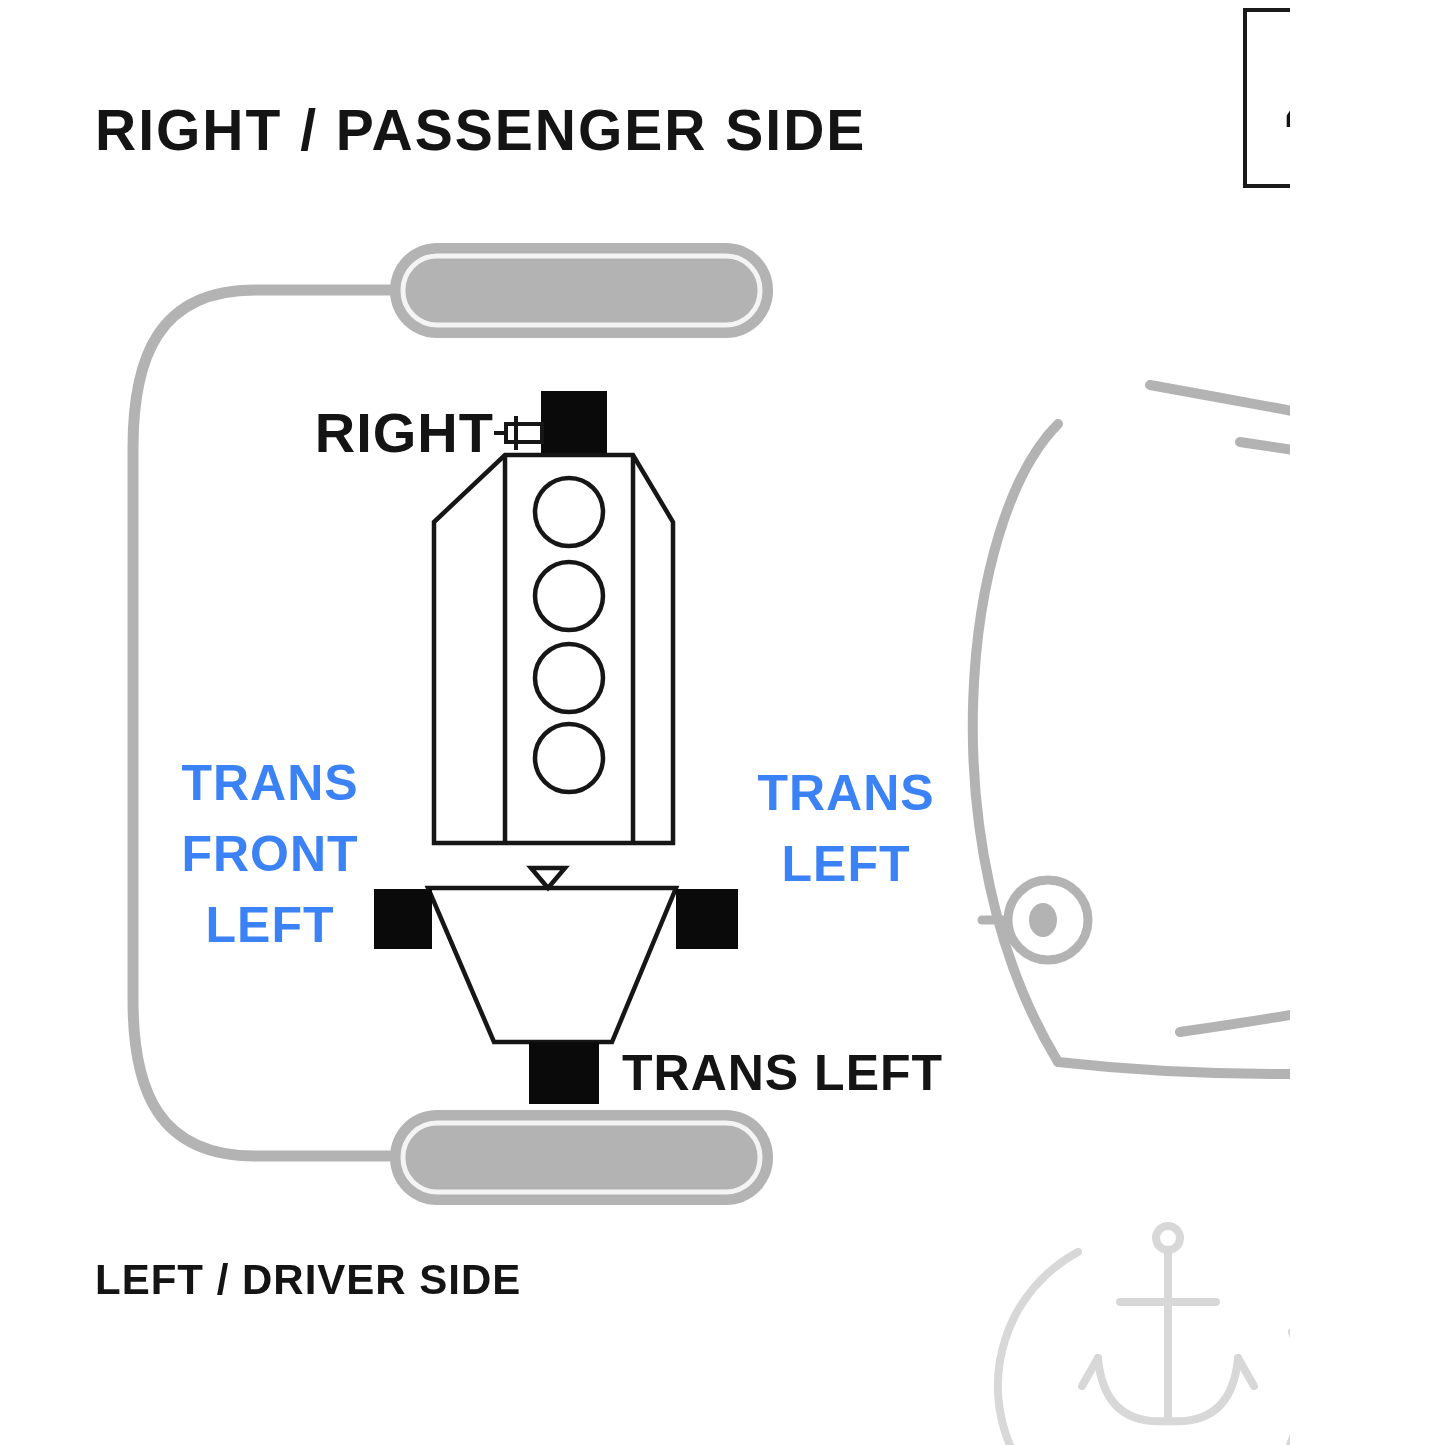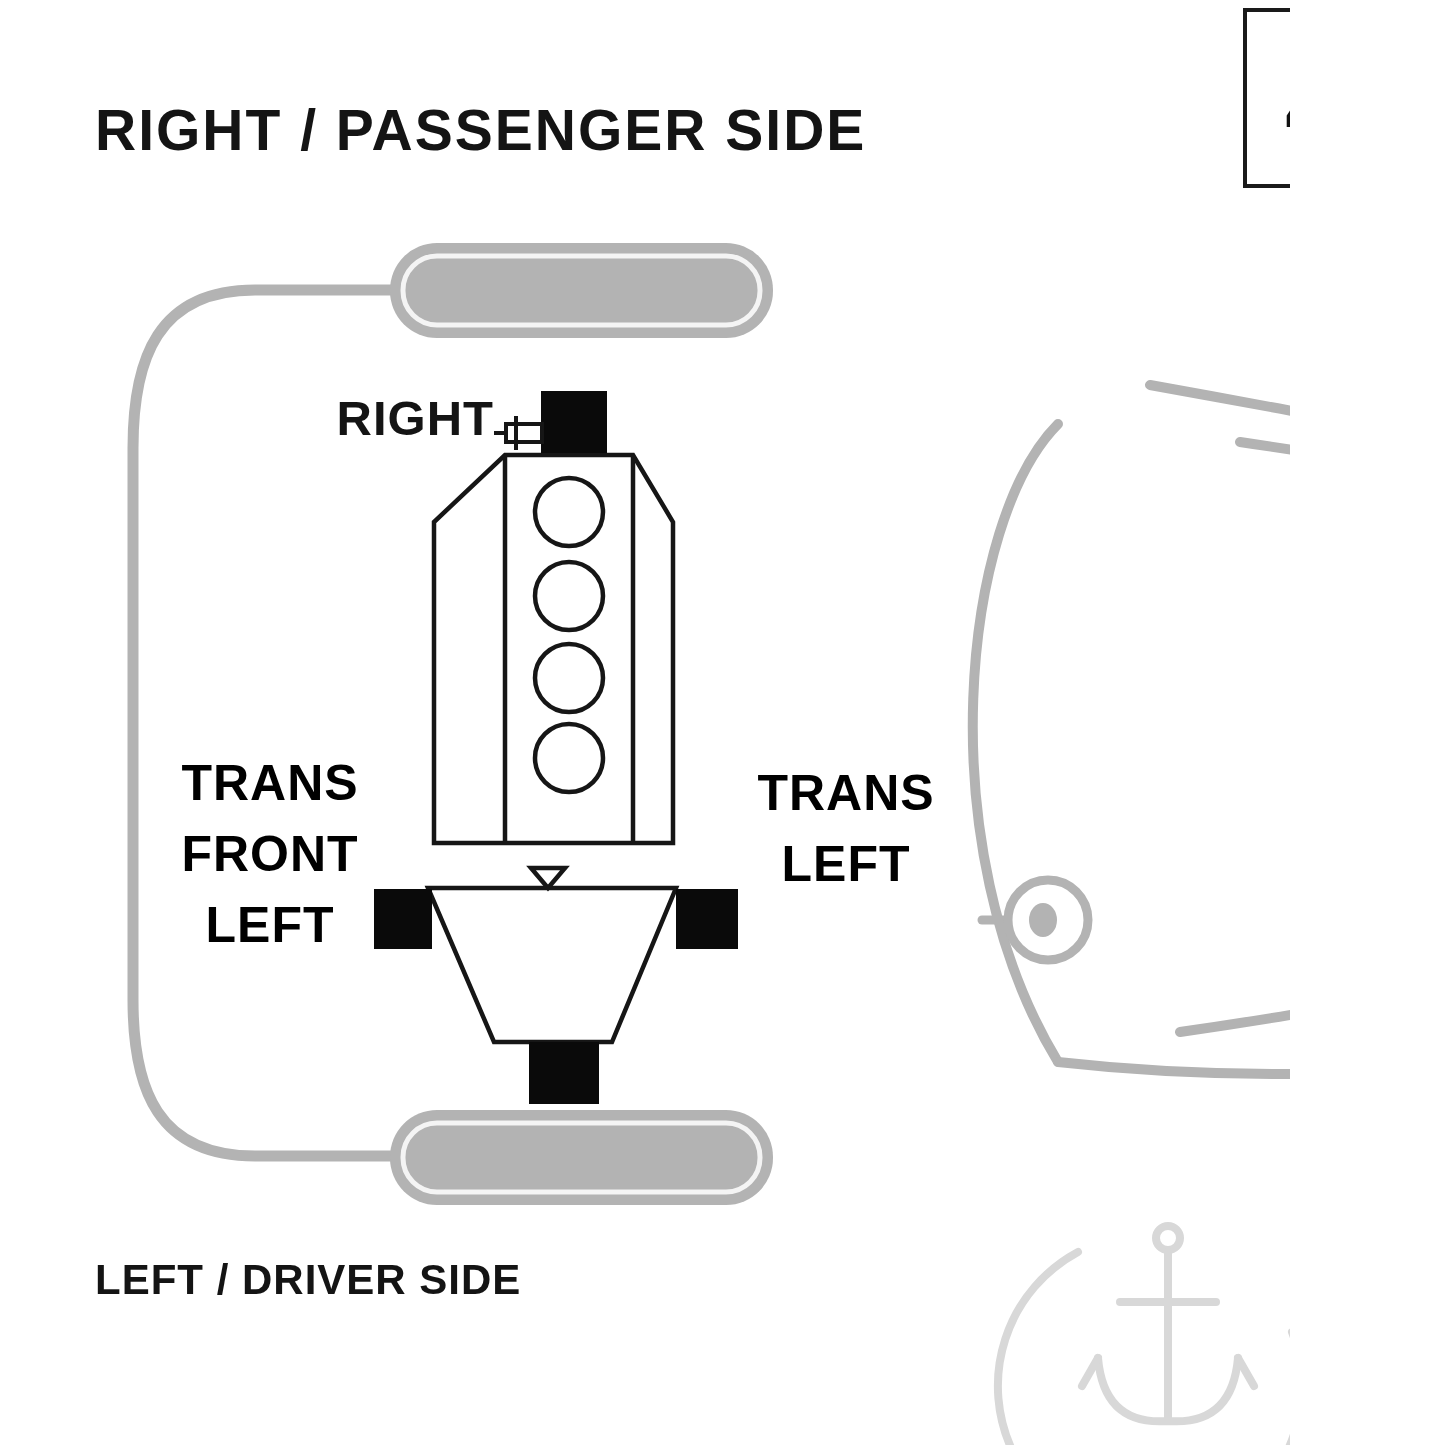--- a/index.html
+++ b/index.html
@@ -17,21 +17,21 @@
     position: absolute;
     color: #141414;
     font-weight: bold;
     white-space: nowrap;
   }
   .title { font-size: 57px; letter-spacing: 2px; }
   .title-bottom { font-size: 42px; letter-spacing: 1px; }
   .mount-label { font-size: 50px; letter-spacing: 1px; }
   .mount-label-block {
     position: absolute;
-    color: #000000;
+    color: #3b82f6;
     font-weight: bold;
     text-align: center;
     font-size: 50px;
     line-height: 71px;
     letter-spacing: 1px;
   }
   #page-number-box {
     position: absolute;
     left: 1243px;
     top: 8px;
@@ -119,27 +119,28 @@
   </svg>
 
   <div class="label title" style="left:95px; top:97px;">RIGHT / PASSENGER SIDE</div>
 
   <div class="label title-bottom" style="left:95px; top:1256px;">LEFT / DRIVER SIDE</div>
 
   <div id="page-number-box">
     <span>42</span>
   </div>
 
-  <div class="label mount-label" style="left:312px; top:390px; width:182px; text-align:right; font-size:49px;">RIGHT</div>
+  <div class="label mount-label" style="left:312px; top:400px; width:182px; text-align:right; font-size:56px;">RIGHT</div>
 
   <div class="mount-label-block" style="left:164px; top:748px; width:212px;">
     <div>TRANS</div>
     <div>FRONT</div>
     <div>LEFT</div>
   </div>
 
   <div class="mount-label-block" style="left:740px; top:758px; width:212px;">
     <div>TRANS</div>
     <div>LEFT</div>
   </div>
 
+  <div class="label mount-label" style="left:622px; top:1044px;">TRANS LEFT</div>
 
 </div>
 
 </body></html>

